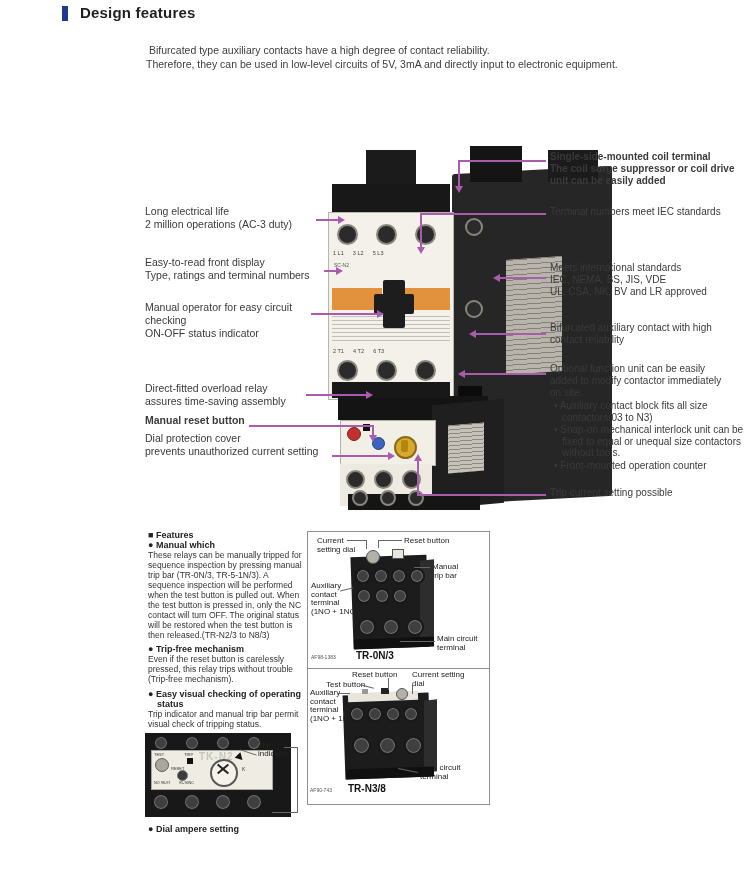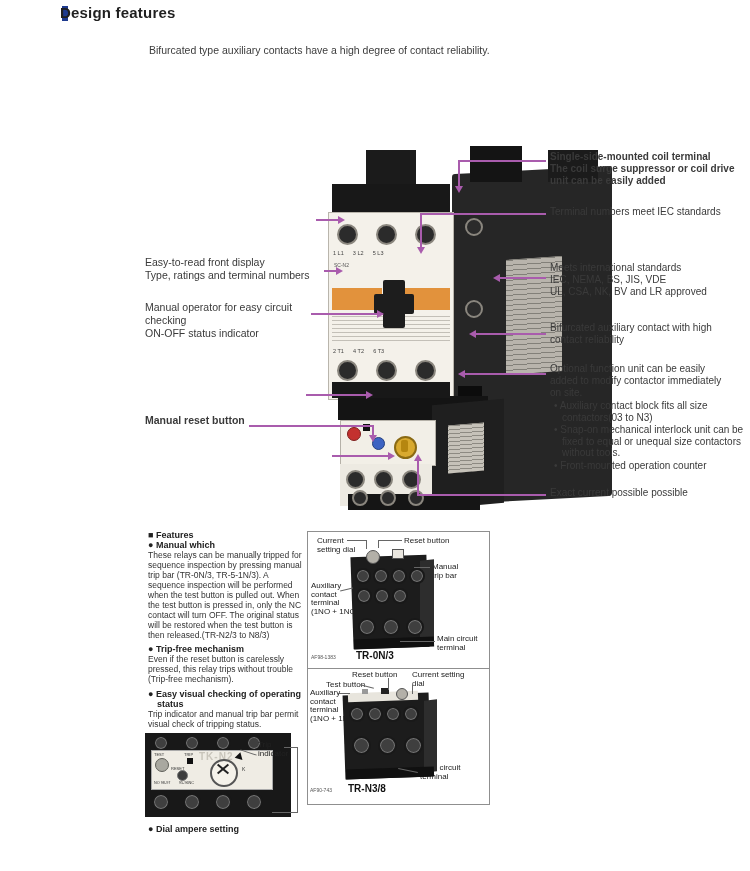--- a/index.html
+++ b/index.html
@@ -30,24 +30,25 @@
   .screw{border-radius:50%;background:#3f3f3f;border:2px solid #191919;box-shadow:inset 0 0 0 1px #777;}
   .hole{border-radius:50%;background:#2b2b2b;border:2px solid #8a867e;}
   .tiny{font-size:5.5px;color:#444;}
 </style>
 </head>
 <body>
 
 <div class="page">
 
   <div class="abs hbar" style="left:62px;top:6px;width:6px;height:15px;"></div>
-  <div class="abs title" style="left:60px;top:4px;">Design features</div>
+  <div class="abs title" style="left:80px;top:4px;">Design features</div>
 
   <div class="abs intro" style="left:146px;top:44px;width:560px;">
     <div style="padding-left:3px;">Bifurcated type auxiliary contacts have a high degree of contact reliability.</div>
+    <div>Therefore, they can be used in low-level circuits of 5V, 3mA and directly input to electronic equipment.</div>
   </div>
 
   <div class="abs" style="left:452px;top:170px;width:160px;height:330px;background:#262626;transform:skewY(-3deg);border-radius:3px;"></div>
   <div class="abs" style="left:366px;top:150px;width:50px;height:42px;background:#1b1b1b;"></div>
   <div class="abs" style="left:470px;top:146px;width:52px;height:36px;background:#141414;"></div>
   <div class="abs" style="left:548px;top:150px;width:50px;height:32px;background:#1b1b1b;"></div>
   <div class="abs" style="left:506px;top:258px;width:56px;height:115px;background:#c8c4bb;transform:skewY(-4deg);background-image:repeating-linear-gradient(#8d8a82 0 1px,transparent 1px 5px);opacity:.9;"></div>
   <div class="abs hole" style="left:465px;top:218px;width:14px;height:14px;"></div>
   <div class="abs hole" style="left:465px;top:300px;width:14px;height:14px;"></div>
   <div class="abs" style="left:458px;top:386px;width:24px;height:28px;background:#0c0c0c;"></div>
@@ -84,26 +85,32 @@
   <div class="abs" style="left:401px;top:440px;width:7px;height:12px;background:#b5860f;border-radius:2px;z-index:5;"></div>
   <div class="abs" style="left:340px;top:464px;width:92px;height:42px;background:#edeae2;z-index:3;"></div>
   <div class="abs hole" style="left:346px;top:470px;width:15px;height:15px;z-index:4;"></div>
   <div class="abs hole" style="left:374px;top:470px;width:15px;height:15px;z-index:4;"></div>
   <div class="abs hole" style="left:402px;top:470px;width:15px;height:15px;z-index:4;"></div>
   <div class="abs hole" style="left:352px;top:490px;width:12px;height:12px;z-index:4;"></div>
   <div class="abs hole" style="left:380px;top:490px;width:12px;height:12px;z-index:4;"></div>
   <div class="abs hole" style="left:408px;top:490px;width:12px;height:12px;z-index:4;"></div>
   <div class="abs" style="left:348px;top:494px;width:132px;height:16px;background:#151515;z-index:3;"></div>
 
+  <div class="abs callout ml" style="left:145px;top:205px;width:180px;">Long electrical life
+2 million operations (AC-3 duty)</div>
   <div class="abs callout ml" style="left:145px;top:301px;width:180px;">Manual operator for easy circuit
 checking
 ON-OFF status indicator</div>
   <div class="abs callout ml" style="left:145px;top:256px;width:185px;">Easy-to-read front display
 Type, ratings and terminal numbers</div>
+  <div class="abs callout ml" style="left:145px;top:382px;width:180px;">Direct-fitted overload relay
+assures time-saving assembly</div>
   <div class="abs callout" style="left:145px;top:414px;width:180px;font-weight:bold;">Manual reset button</div>
+  <div class="abs callout ml" style="left:145px;top:432px;width:200px;">Dial protection cover
+prevents unauthorized current setting</div>
 
   <div class="abs cl" style="left:316px;top:219px;width:22px;height:1.5px;z-index:5;"></div>
   <div class="abs ar ar-r" style="left:338px;top:216px;z-index:5;"></div>
   <div class="abs cl" style="left:324px;top:270px;width:12px;height:1.5px;z-index:5;"></div>
   <div class="abs ar ar-r" style="left:336px;top:267px;z-index:5;"></div>
   <div class="abs cl" style="left:311px;top:313px;width:72px;height:1.5px;z-index:5;"></div>
   <div class="abs ar ar-r" style="left:377px;top:310px;z-index:5;"></div>
   <div class="abs cl" style="left:306px;top:394px;width:60px;height:1.5px;z-index:5;"></div>
   <div class="abs ar ar-r" style="left:366px;top:391px;z-index:5;"></div>
   <div class="abs cl" style="left:249px;top:425px;width:124px;height:1.5px;z-index:5;"></div>
@@ -122,21 +129,21 @@
   <div class="abs rcall ml" style="left:550px;top:322px;width:198px;">Bifurcated auxiliary contact with high
 contact reliability</div>
   <div class="abs rcall ml" style="left:550px;top:363px;width:198px;">Optional function unit can be easily
 added to modify contactor immediately
 on site.</div>
   <div class="abs" style="left:554px;top:399px;width:198px;">
     <div class="bullet">• Auxiliary contact block fits all size contactors(03 to N3)</div>
     <div class="bullet">• Snap-on mechanical interlock unit can be fixed to equal or unequal size contactors without tools.</div>
     <div class="bullet">• Front-mounted operation counter</div>
   </div>
-  <div class="abs rcall" style="left:550px;top:487px;width:198px;">Exact current possible possible</div>
+  <div class="abs rcall" style="left:550px;top:487px;width:198px;">Trip current setting possible</div>
 
   <div class="abs cl" style="left:458px;top:160px;width:88px;height:1.5px;z-index:5;"></div>
   <div class="abs cl" style="left:458px;top:160px;width:1.5px;height:26px;z-index:5;"></div>
   <div class="abs ar ar-d" style="left:455px;top:186px;z-index:5;"></div>
   <div class="abs cl" style="left:420px;top:213px;width:126px;height:1.5px;z-index:5;"></div>
   <div class="abs cl" style="left:420px;top:213px;width:1.5px;height:34px;z-index:5;"></div>
   <div class="abs ar ar-d" style="left:417px;top:247px;z-index:5;"></div>
   <div class="abs cl" style="left:500px;top:277px;width:46px;height:1.5px;z-index:5;"></div>
   <div class="abs ar ar-l" style="left:493px;top:274px;z-index:5;"></div>
   <div class="abs cl" style="left:476px;top:333px;width:70px;height:1.5px;z-index:5;"></div>

